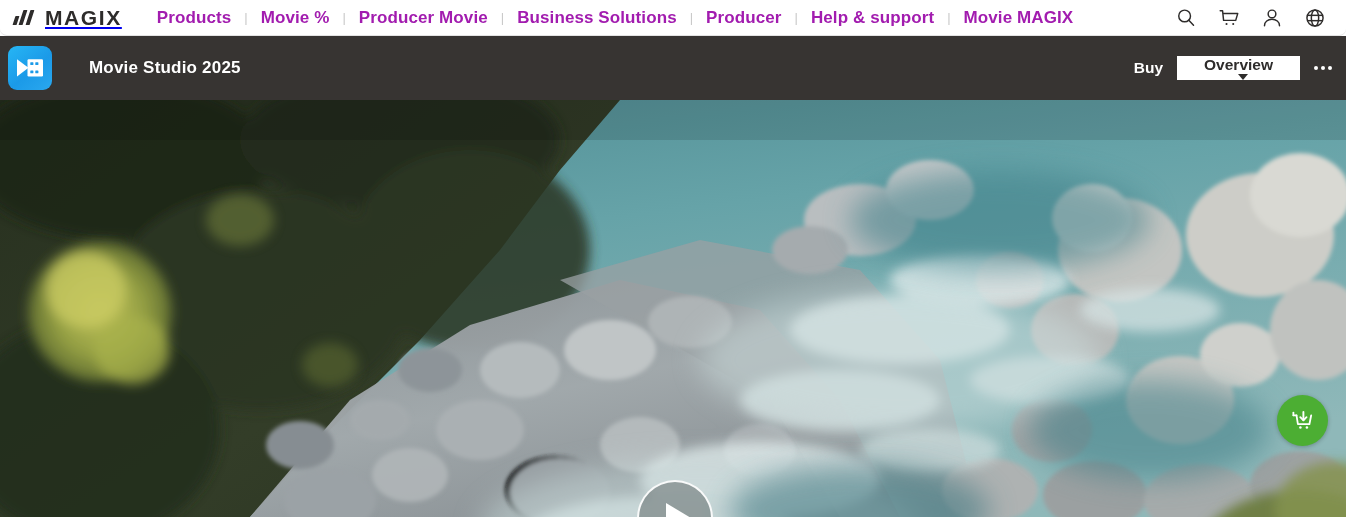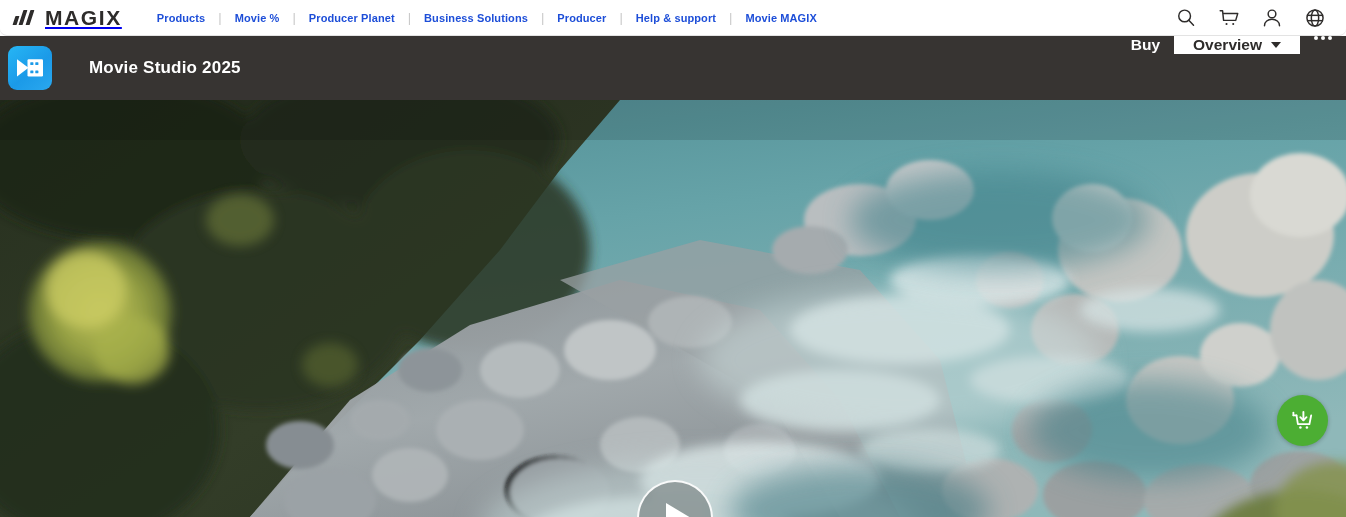--- a/index.html
+++ b/index.html
@@ -22,21 +22,21 @@
   }
   .logo-bars i:nth-child(1){ left:1px; height:9px; top:6px; }
   .logo-bars i:nth-child(2){ left:8px; }
   .logo-bars i:nth-child(3){ left:15px; }
   .logo-text {
     font-size:21px; font-weight:bold; color:#2e2c2b; letter-spacing:1.6px;
     line-height:1; white-space:nowrap;
   }
   .topnav { display:flex; align-items:center; height:100%; }
   .topnav a {
-    font-size:11px; color:#1d4ed8; text-decoration:none; font-weight:bold;
+    font-size:17px; color:#a21caf; text-decoration:none; font-weight:bold;
     padding:0 13px; white-space:nowrap; letter-spacing:0.1px;
   }
   .topnav .sep { color:#c9c9c9; font-size:13px; }
   .topicons { margin-left:auto; display:flex; align-items:center; gap:21px; margin-right:20px; }
   .topicons .ic { width:22px; height:22px; display:block; cursor:pointer; }
   .topicons .ic svg { display:block; width:22px; height:22px; }
 
   
   .prodbar {
     position:absolute; left:0; top:36px; width:1346px; height:64px;
@@ -45,27 +45,27 @@
   .appicon {
     width:44px; height:44px; margin-left:8px; border-radius:9px;
     background:linear-gradient(140deg,#26b6f5 0%,#1b9ae8 55%,#2aa8ef 100%);
     display:flex; align-items:center; justify-content:center; flex:none;
   }
   .appicon svg { display:block; }
   .prodtitle {
     color:#ffffff; font-size:17px; font-weight:bold; margin-left:37px;
     letter-spacing:0.2px; white-space:nowrap;
   }
-  .prodnav { margin-left:auto; display:flex; align-items:flex-start; height:64px; }
+  .prodnav { margin-left:auto; display:flex; align-items:center; height:64px; }
   .prodnav .pitem {
     display:flex; align-items:center; color:#ffffff; font-size:15.5px;
     font-weight:bold; text-decoration:none; padding:0 14px; white-space:nowrap;
   }
   .prodnav .pitem.active {
-    background:#ffffff; color:#2e2c2b; padding:0 19px;
+    background:#ffffff; color:#2e2c2b; padding:0 27px;flex-direction:column;
   }
   .chev {
     display:inline-block; width:0; height:0; margin-left:9px;
     border-left:5px solid transparent; border-right:5px solid transparent;
     border-top:6px solid #2e2c2b;
   }
   .dots { display:flex; align-items:center; gap:3px; padding:0 18px 0 12px; }
   .dots span { width:4px; height:4px; background:#ffffff; border-radius:50%; display:block; }
 
   
@@ -109,21 +109,21 @@
           <i></i>
       </span>
       <span class="logo-text">MAGIX</span>
     </a>
 
     <nav class="topnav">
       <a href="#">Products</a>
       <span class="sep">|</span>
       <a href="#">Movie %</a>
       <span class="sep">|</span>
-      <a href="#">Producer Planet</a>
+      <a href="#">Producer Movie</a>
       <span class="sep">|</span>
       <a href="#">Business Solutions</a>
       <span class="sep">|</span>
       <a href="#">Producer</a>
       <span class="sep">|</span>
       <a href="#">Help &amp; support</a>
       <span class="sep">|</span>
       <a href="#">Movie MAGIX</a>
     </nav>
 

